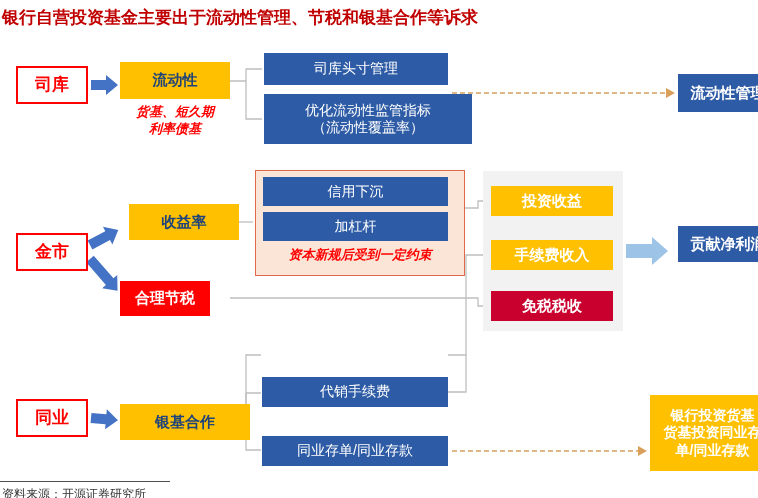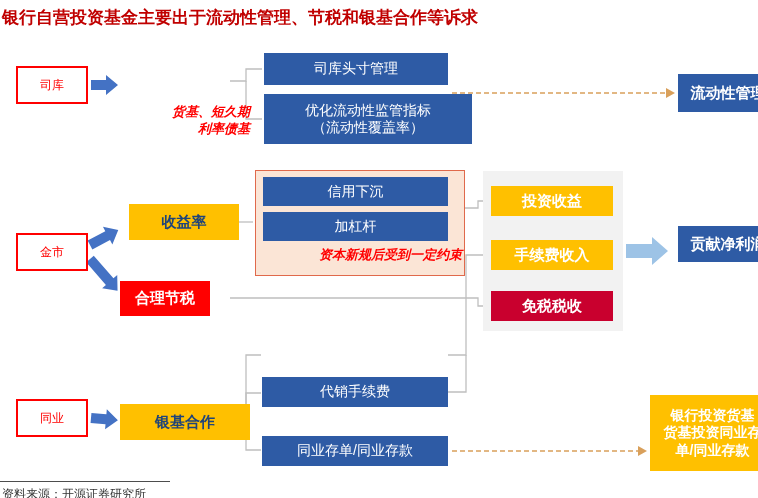--- a/index.html
+++ b/index.html
@@ -6,24 +6,24 @@
   body{font-family:"Liberation Sans","DejaVu Sans",sans-serif;background:#ffffff}
   .canvas{position:relative;width:758px;height:498px;background:#ffffff;overflow:hidden}
   .title{position:absolute;left:2px;top:6px;color:#C00000;font-weight:bold;font-size:17px;white-space:nowrap;font-family:"Liberation Serif","DejaVu Serif",serif}
   .box{position:absolute;display:flex;align-items:center;justify-content:center;text-align:center;white-space:pre-line;line-height:1.25}
   .blue{background:#2E5BA5;color:#ffffff;font-size:14px}
   .blue-bold{background:#2E5BA5;color:#ffffff;font-size:15px;font-weight:bold}
   .yellow-navy{background:#FFC000;color:#1F4479;font-weight:bold;font-size:15px}
   .yellow-white{background:#FFC000;color:#ffffff;font-weight:bold;font-size:15px}
   .red-fill{background:#FF0000;color:#ffffff;font-weight:bold;font-size:15px}
   .crimson{background:#C9002E;color:#ffffff;font-weight:bold;font-size:15px}
-  .outline-red{background:#ffffff;border:2px solid #FF0000;color:#FF0000;font-weight:normal;font-size:12px}
+  .outline-red{background:#ffffff;border:2px solid #FF0000;color:#FF0000;font-weight:bold;font-size:17px}
   .panel-peach{position:absolute;background:#FBE5D6;border:1px solid #E0694B}
   .panel-gray{position:absolute;background:#F2F2F2}
-  .note{position:absolute;color:#FF0000;font-weight:bold;font-style:italic;font-size:13px;text-align:right;white-space:pre-line;line-height:1.3}
+  .note{position:absolute;color:#FF0000;font-weight:bold;font-style:italic;font-size:13px;text-align:center;white-space:pre-line;line-height:1.3}
   .overlay{position:absolute;left:0;top:0;pointer-events:none}
   .divider{position:absolute;left:0;top:481px;width:170px;height:1px;background:#4D4D4D}
   .source{position:absolute;left:2px;top:486px;font-size:12px;color:#333333;white-space:nowrap}
 </style>
 </head>
 <body>
 
 <div class="canvas">
 
   <div class="title">银行自营投资基金主要出于流动性管理、节税和银基合作等诉求</div>
@@ -57,20 +57,21 @@
     <polygon fill="#4472C4" transform="translate(90,259) rotate(49)" points="0,-5 30,-5 30,-10 42,0 30,10 30,5 0,5"></polygon>
     <polygon fill="#4472C4" transform="translate(91,418) rotate(5)" points="0,-5 15,-5 15,-10 27,0 15,10 15,5 0,5"></polygon>
 
     <polygon fill="#9DC3E6" transform="translate(626,251)" points="0,-7 26,-7 26,-14 42,0 26,14 26,7 0,7"></polygon>
   </svg>
 
   <div class="panel-peach" style="left:255px;top:170px;width:210px;height:106px"></div>
   <div class="panel-gray" style="left:483px;top:171px;width:140px;height:160px"></div>
 
   <div class="box outline-red" style="left:16px;top:66px;width:72px;height:38px">司库</div>
+  <div class="box yellow-navy" style="left:120px;top:62px;width:110px;height:37px">流动性</div>
   <div class="note" style="left:100px;top:104px;width:150px">货基、短久期
 利率债基</div>
   <div class="box blue" style="left:264px;top:53px;width:184px;height:32px">司库头寸管理</div>
   <div class="box blue" style="left:264px;top:94px;width:208px;height:50px">优化流动性监管指标
 （流动性覆盖率）</div>
   <div class="box blue-bold" style="left:678px;top:74px;width:100px;height:38px">流动性管理</div>
 
   <div class="box outline-red" style="left:16px;top:233px;width:72px;height:38px">金市</div>
   <div class="box yellow-navy" style="left:129px;top:204px;width:110px;height:36px">收益率</div>
   <div class="box blue" style="left:263px;top:177px;width:185px;height:29px">信用下沉</div>

